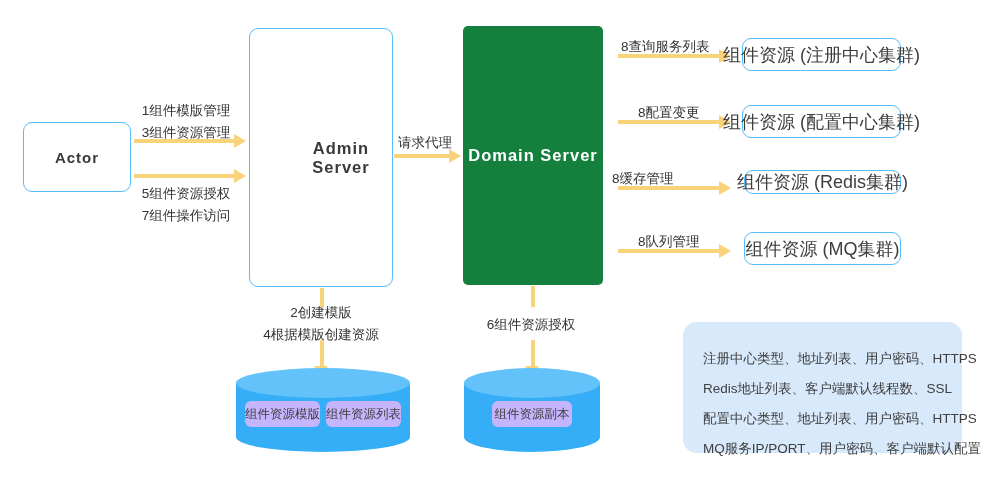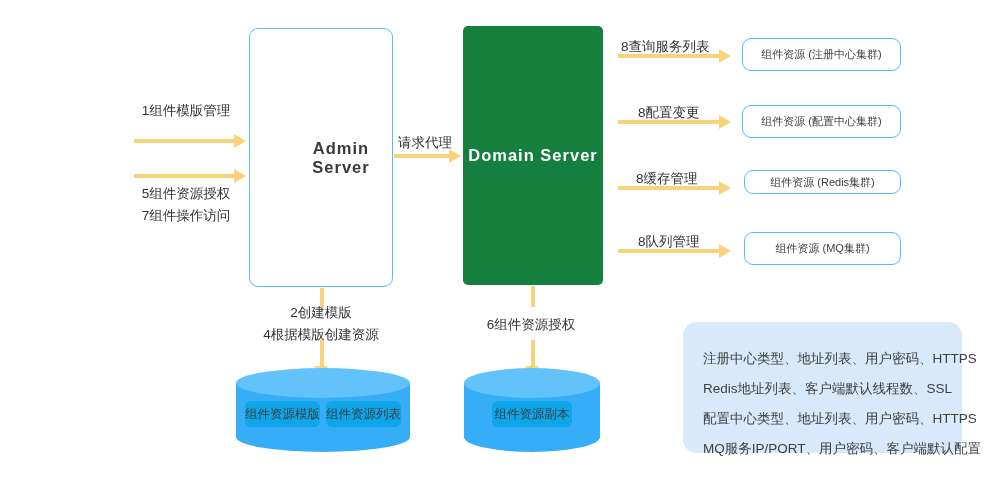--- a/index.html
+++ b/index.html
@@ -33,21 +33,21 @@
     color:#ffffff;font-weight:bold;letter-spacing:1px;
   }
 
   
   .pill{
     position:absolute;box-sizing:border-box;
     background:#ffffff;
     border:1.6px solid #56bdf8;
     border-radius:9px;
     display:flex;align-items:center;justify-content:center;
-    color:#3d3d3d;font-size:11px;
+    color:#3d3d3d;font-size:18px;
     white-space:nowrap;
   }
 
   
   .arrow-h{position:absolute;height:4px;background:#f9d37a;}
   .arrow-h::after{
     content:"";position:absolute;right:-11px;top:-5.5px;
     width:0;height:0;
     border-top:7.5px solid transparent;
     border-bottom:7.5px solid transparent;
@@ -84,21 +84,21 @@
     background:#63c2f9;
     border-radius:50%;
   }
   .cyl-bottom{
     position:absolute;left:0;right:0;bottom:0;
     background:#35aef7;
     border-radius:50%;
   }
   .cyl-chip{
     position:absolute;box-sizing:border-box;
-    background:#0ea5e9;border-radius:6px;
+    background:#c4b5fd;border-radius:6px;
     display:flex;align-items:center;justify-content:center;
     color:#3d3d3d;font-size:12.5px;white-space:nowrap;
   }
 
   
   .info-panel{
     position:absolute;box-sizing:border-box;
     background:#d7e9fb;
     border-radius:14px;
     padding:22px 20px 20px 20px;
@@ -106,24 +106,28 @@
   .info-line{
     color:#404040;font-size:13.5px;
     line-height:30px;white-space:nowrap;
   }
 </style>
 </head>
 <body>
 
 <div id="stage">
 
+  <div class="node node-outline" style="left:23px;top:122px;width:108px;height:70px;">
+    <span class="title-dark" style="font-size:15px;">Actor</span>
+  </div>
 
   <div class="arrow-h" style="left:134px;top:139px;width:101px;"></div>
   <div class="lbl-block" style="left:130px;top:100px;width:112px;">
     <div>1组件模版管理</div>
+    <div>3组件资源管理</div>
   </div>
 
   <div class="arrow-h" style="left:134px;top:174px;width:101px;"></div>
   <div class="lbl-block" style="left:130px;top:183px;width:112px;">
     <div>5组件资源授权</div>
     <div>7组件操作访问</div>
   </div>
 
   <div class="node node-outline" style="left:249px;top:28px;width:144px;height:259px;">
     <span class="title-dark" style="font-size:16.5px;margin-left:40px;">Admin  Server</span>
@@ -142,21 +146,21 @@
     <span>组件资源 (注册中心集群)</span>
   </div>
 
   <div class="arrow-h" style="left:618px;top:120px;width:102px;"></div>
   <div class="lbl" style="left:638px;top:103px;">8配置变更</div>
   <div class="pill" style="left:742px;top:105px;width:159px;height:33px;">
     <span>组件资源 (配置中心集群)</span>
   </div>
 
   <div class="arrow-h" style="left:618px;top:186px;width:102px;"></div>
-  <div class="lbl" style="left:636px;top:169px;">8缓存管理</div>
+  <div class="lbl" style="left:612px;top:169px;">8缓存管理</div>
   <div class="pill" style="left:744px;top:170px;width:157px;height:24px;">
     <span>组件资源 (Redis集群)</span>
   </div>
 
   <div class="arrow-h" style="left:618px;top:249px;width:102px;"></div>
   <div class="lbl" style="left:638px;top:232px;">8队列管理</div>
   <div class="pill" style="left:744px;top:232px;width:157px;height:33px;">
     <span>组件资源 (MQ集群)</span>
   </div>
 

